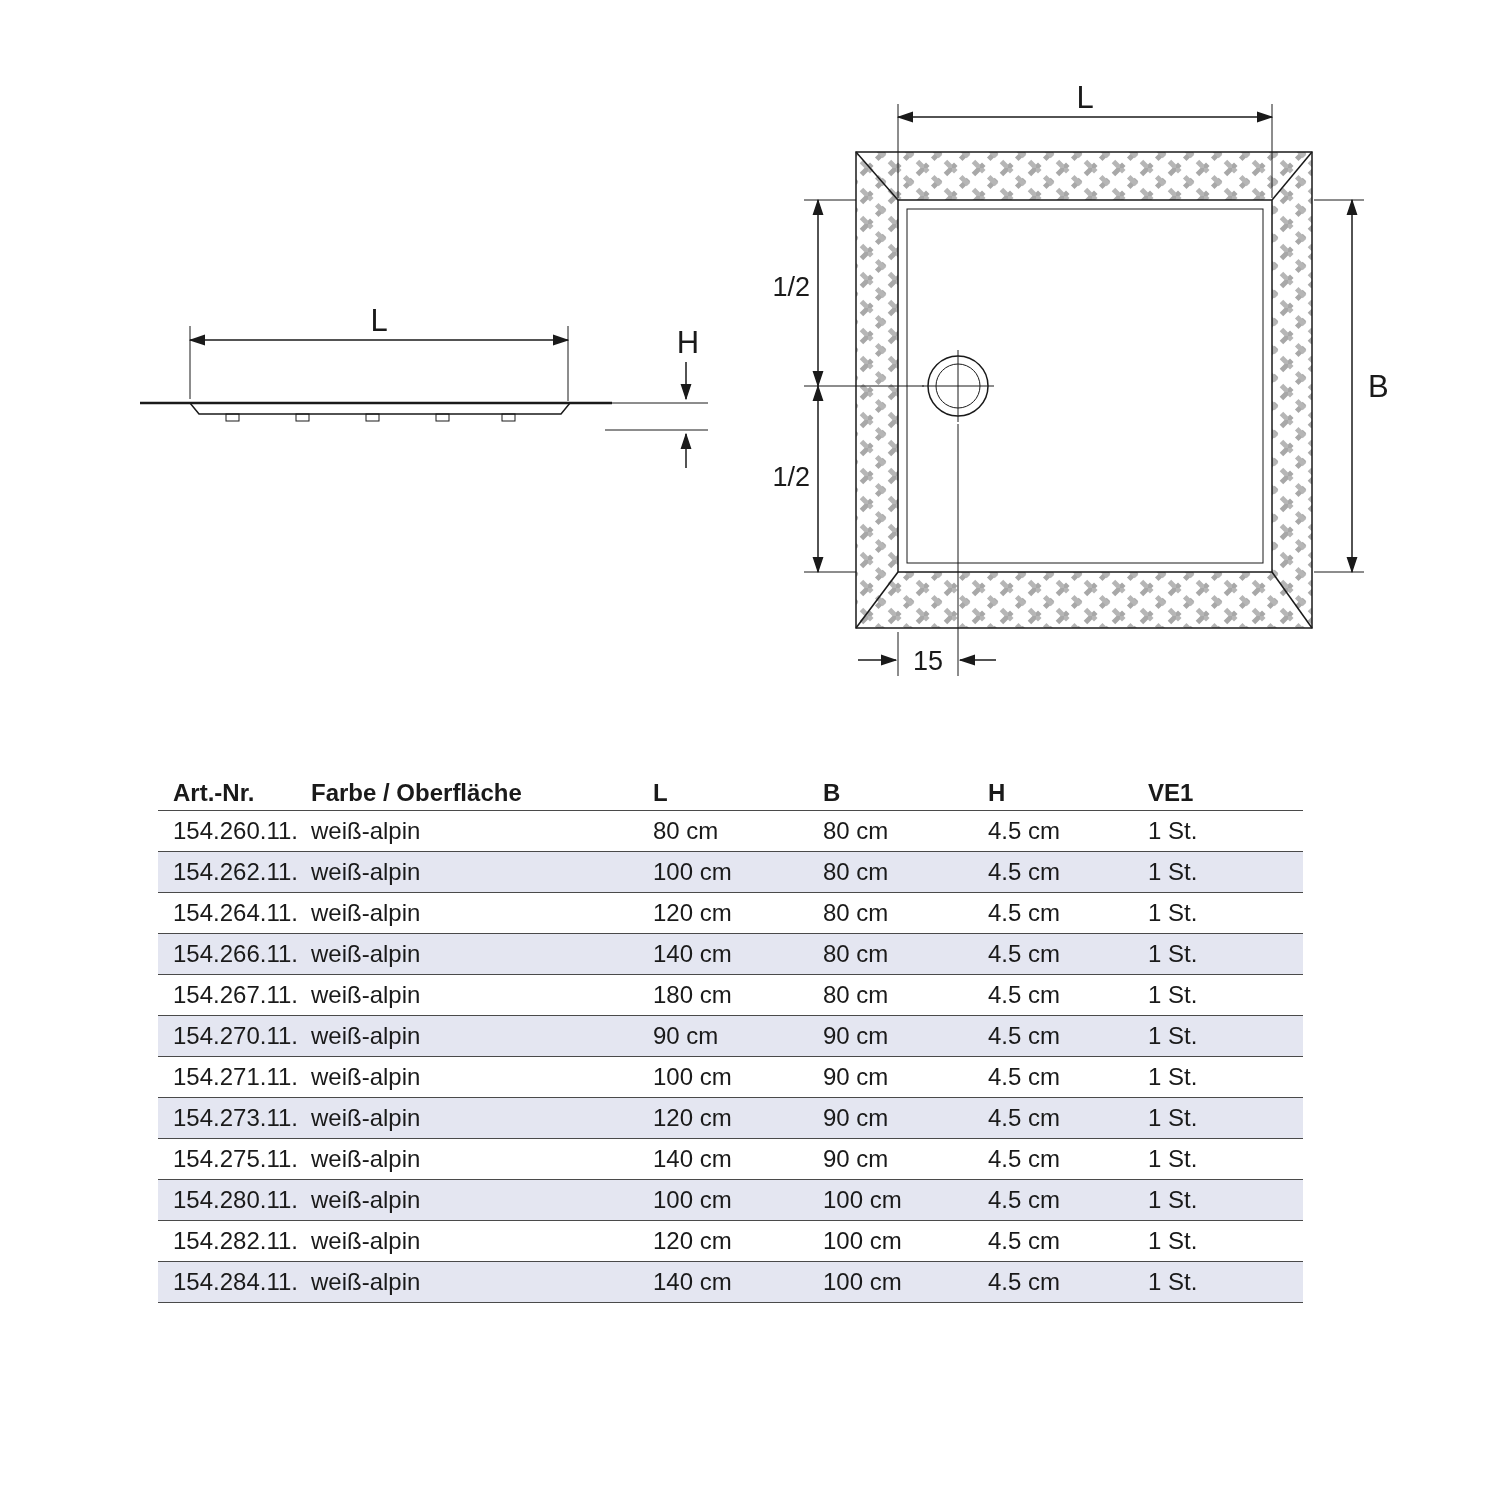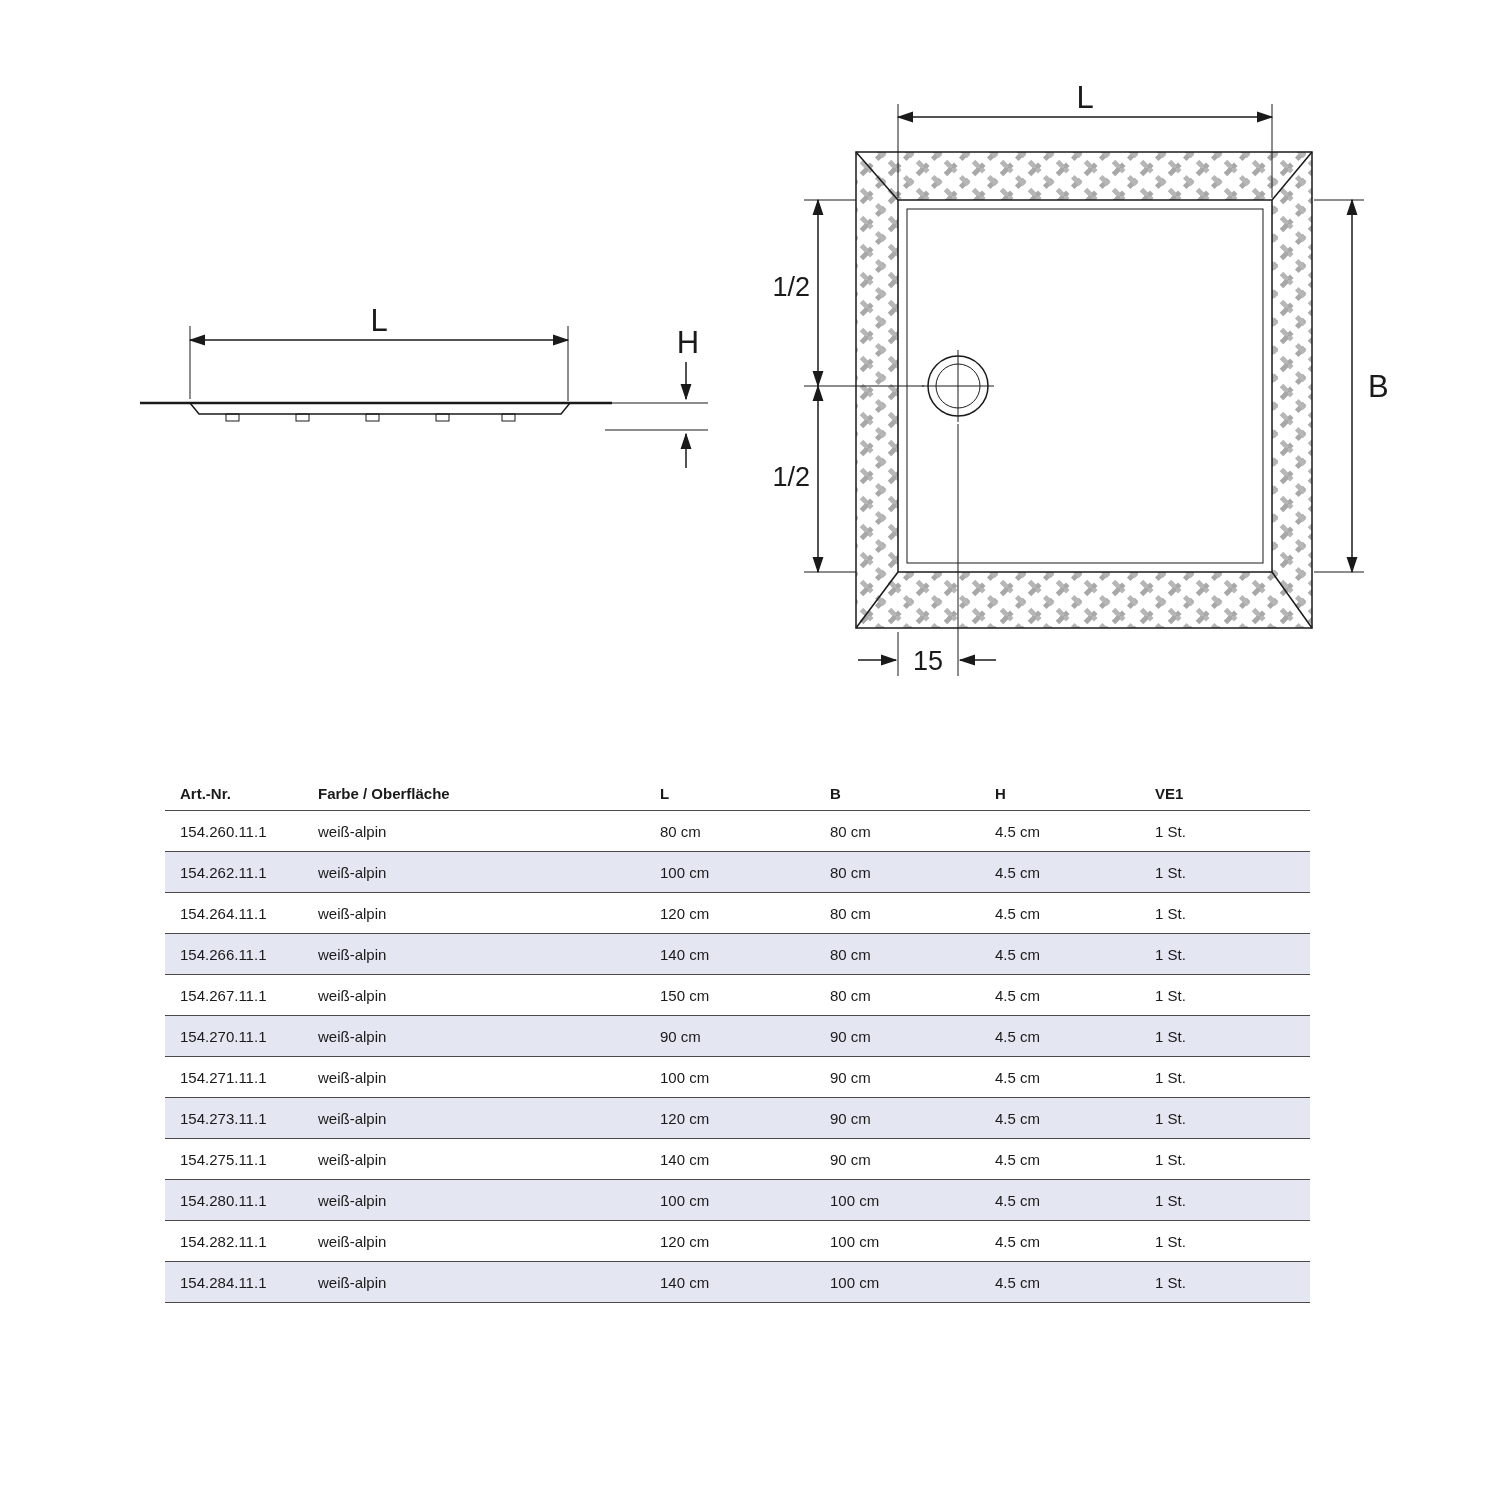--- a/index.html
+++ b/index.html
@@ -4,22 +4,22 @@
 <style>
   html,body{margin:0;padding:0;background:#ffffff;}
   .page{
     position:relative;width:1500px;height:1500px;background:#ffffff;overflow:hidden;
     font-family:"Liberation Sans",sans-serif;color:#1a1a1a;
   }
   .drawing{position:absolute;left:0;top:0;}
   svg text{font-family:"Liberation Sans",sans-serif;font-size:31px;fill:#1a1a1a;}
   svg text.small{font-size:27px;}
   table.spec{
-    position:absolute;left:165px;top:776px;width:1145px;
-    border-collapse:collapse;table-layout:fixed;font-size:15px;color:#1a1a1a;
+    position:absolute;left:158px;top:776px;width:1145px;
+    border-collapse:collapse;table-layout:fixed;font-size:24px;color:#1a1a1a;
   }
   table.spec th, table.spec td{
     text-align:left;padding:0 6px 0 15px;height:40px;vertical-align:middle;
     border-bottom:1px solid #4a4a4a;white-space:nowrap;overflow:hidden;
   }
   table.spec th{font-weight:bold;height:34px;}
   table.spec tr.alt{background:var(--row-alt,#e4e6f1);}
 </style>
 </head>
 <body>
@@ -169,21 +169,21 @@
           <td>154.266.11.1</td>
           <td>weiß-alpin</td>
           <td>140 cm</td>
           <td>80 cm</td>
           <td>4.5 cm</td>
           <td>1 St.</td>
         </tr>
         <tr>
           <td>154.267.11.1</td>
           <td>weiß-alpin</td>
-          <td>150 cm</td>
+          <td>180 cm</td>
           <td>80 cm</td>
           <td>4.5 cm</td>
           <td>1 St.</td>
         </tr>
         <tr class="alt">
           <td>154.270.11.1</td>
           <td>weiß-alpin</td>
           <td>90 cm</td>
           <td>90 cm</td>
           <td>4.5 cm</td>

